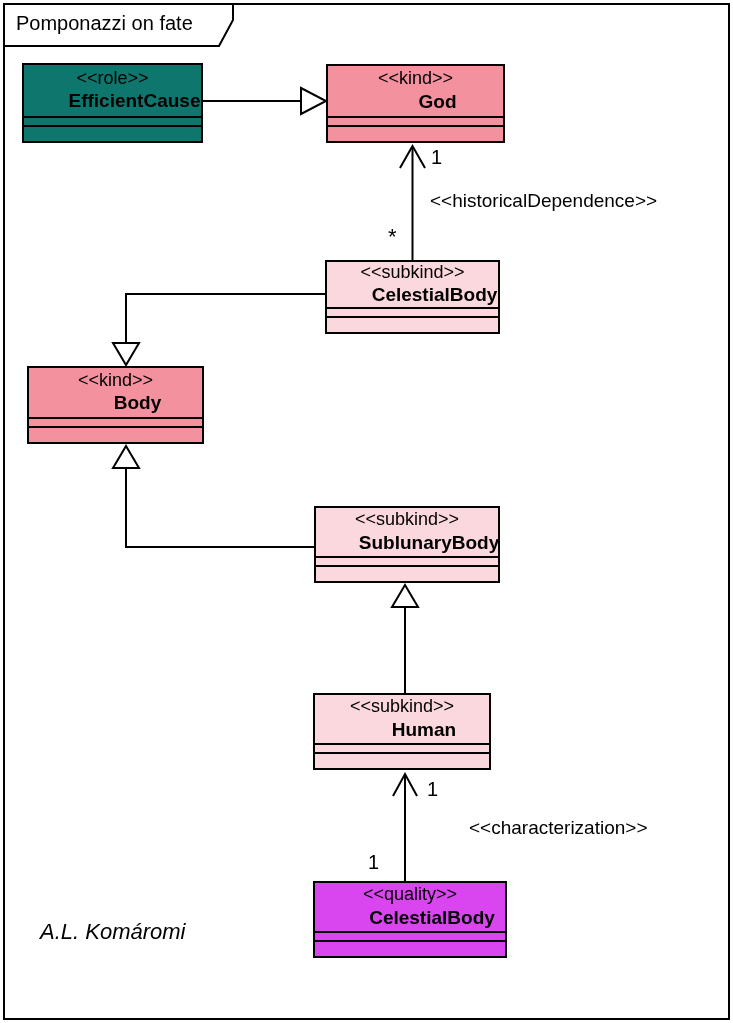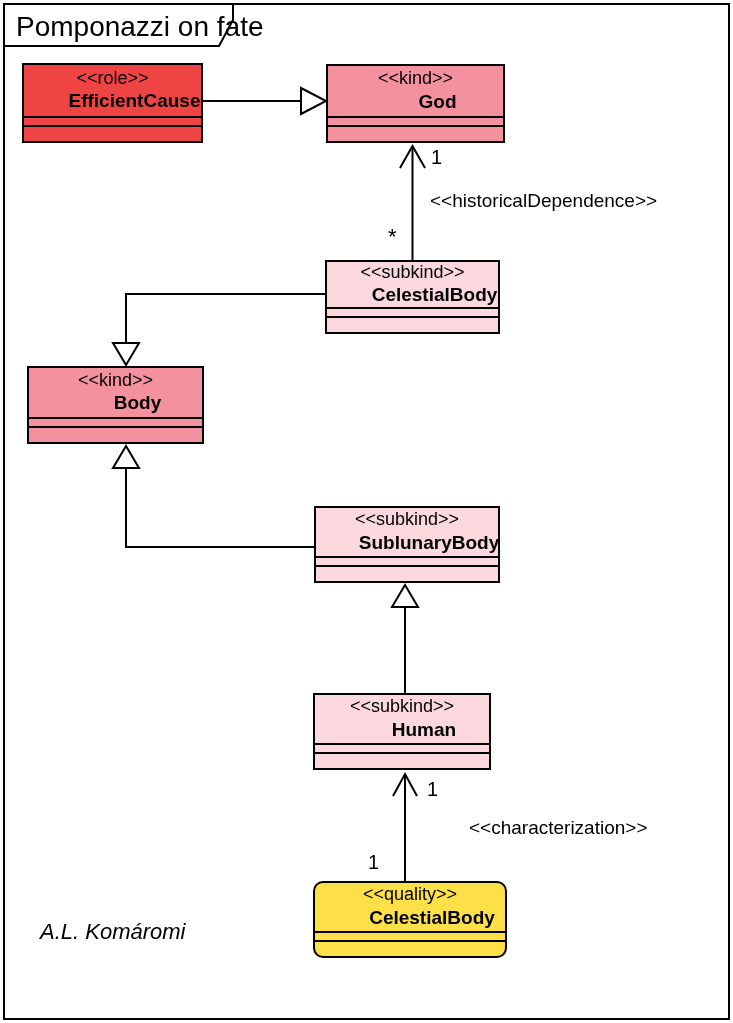--- a/index.html
+++ b/index.html
@@ -29,31 +29,31 @@
     justify-content:center;
     gap:3px;
     min-height:0;
   }
   .cls-stereotype{font-size:18px;line-height:1.1;}
   .cls-name{font-size:19px;line-height:1.1;font-weight:bold;margin-left:44px;}
   .cmp{box-sizing:border-box;border-top:2px solid #000;}
   .cmp-attr{height:9px;}
   .cmp-ops{height:16px;}
 
-  .c-efficient-cause{left:22px;top:63px;width:181px;height:80px;background:#ef4444;}
+  .c-efficient-cause{left:22px;top:63px;width:181px;height:80px;background:#0f766e;}
   .c-god{left:326px;top:64px;width:179px;height:79px;background:#F4919E;}
   .c-celestial-body{left:325px;top:260px;width:175px;height:74px;background:#FBD8DD;}
   .c-body{left:27px;top:366px;width:177px;height:78px;background:#F4919E;}
   .c-sublunary-body{left:314px;top:506px;width:186px;height:77px;background:#FBD8DD;}
   .c-human{left:313px;top:693px;width:178px;height:77px;background:#FBD8DD;}
-  .c-lack-of-free-will{left:313px;top:881px;width:194px;height:77px;background:#fde047;border-radius:10px;}
+  .c-lack-of-free-will{left:313px;top:881px;width:194px;height:77px;background:#d946ef;}
 
   
   .lbl{position:absolute;line-height:1;white-space:nowrap;}
-  .lbl-title{left:16px;top:13px;font-size:28px;}
+  .lbl-title{left:16px;top:13px;font-size:20px;}
   .lbl-author{left:40px;top:921px;font-size:22px;font-style:italic;}
   .lbl-rel{font-size:19px;text-align:center;}
   .lbl-mult{font-size:20px;}
   .lbl-histdep{left:430px;top:191px;}
   .lbl-histdep-t{left:431px;top:147px;}
   .lbl-histdep-s{left:388px;top:226px;font-size:22px;}
   .lbl-char{left:421px;top:818px;margin-left:48px;}
   .lbl-char-t{left:427px;top:779px;}
   .lbl-char-s{left:368px;top:852px;}
 </style>

